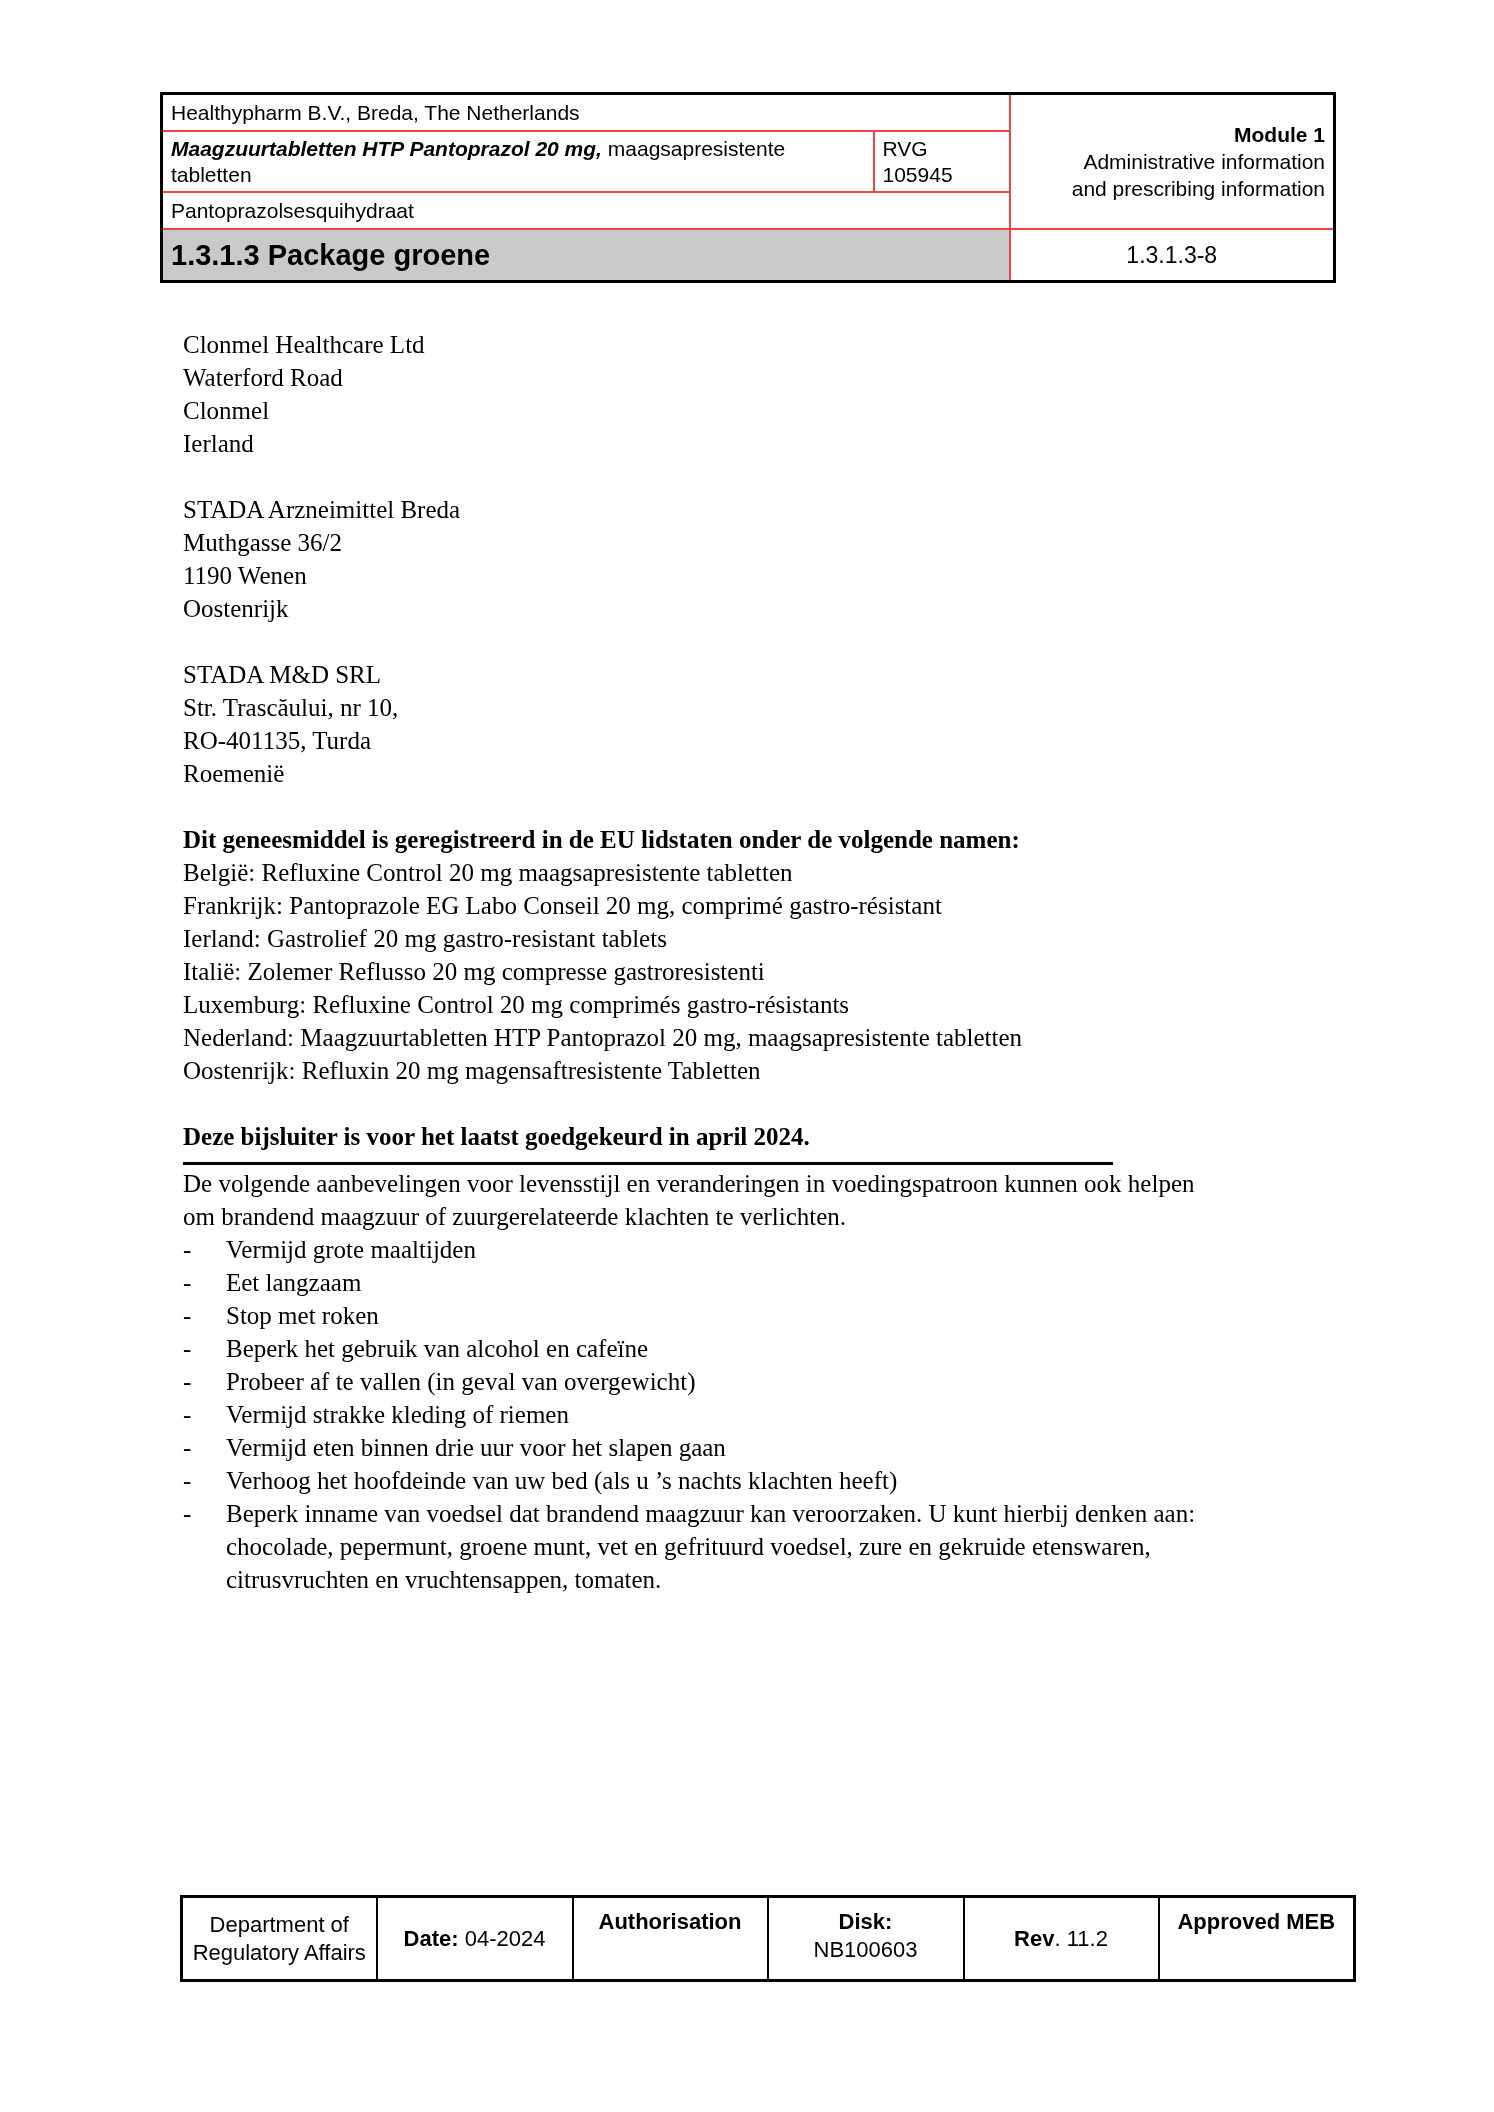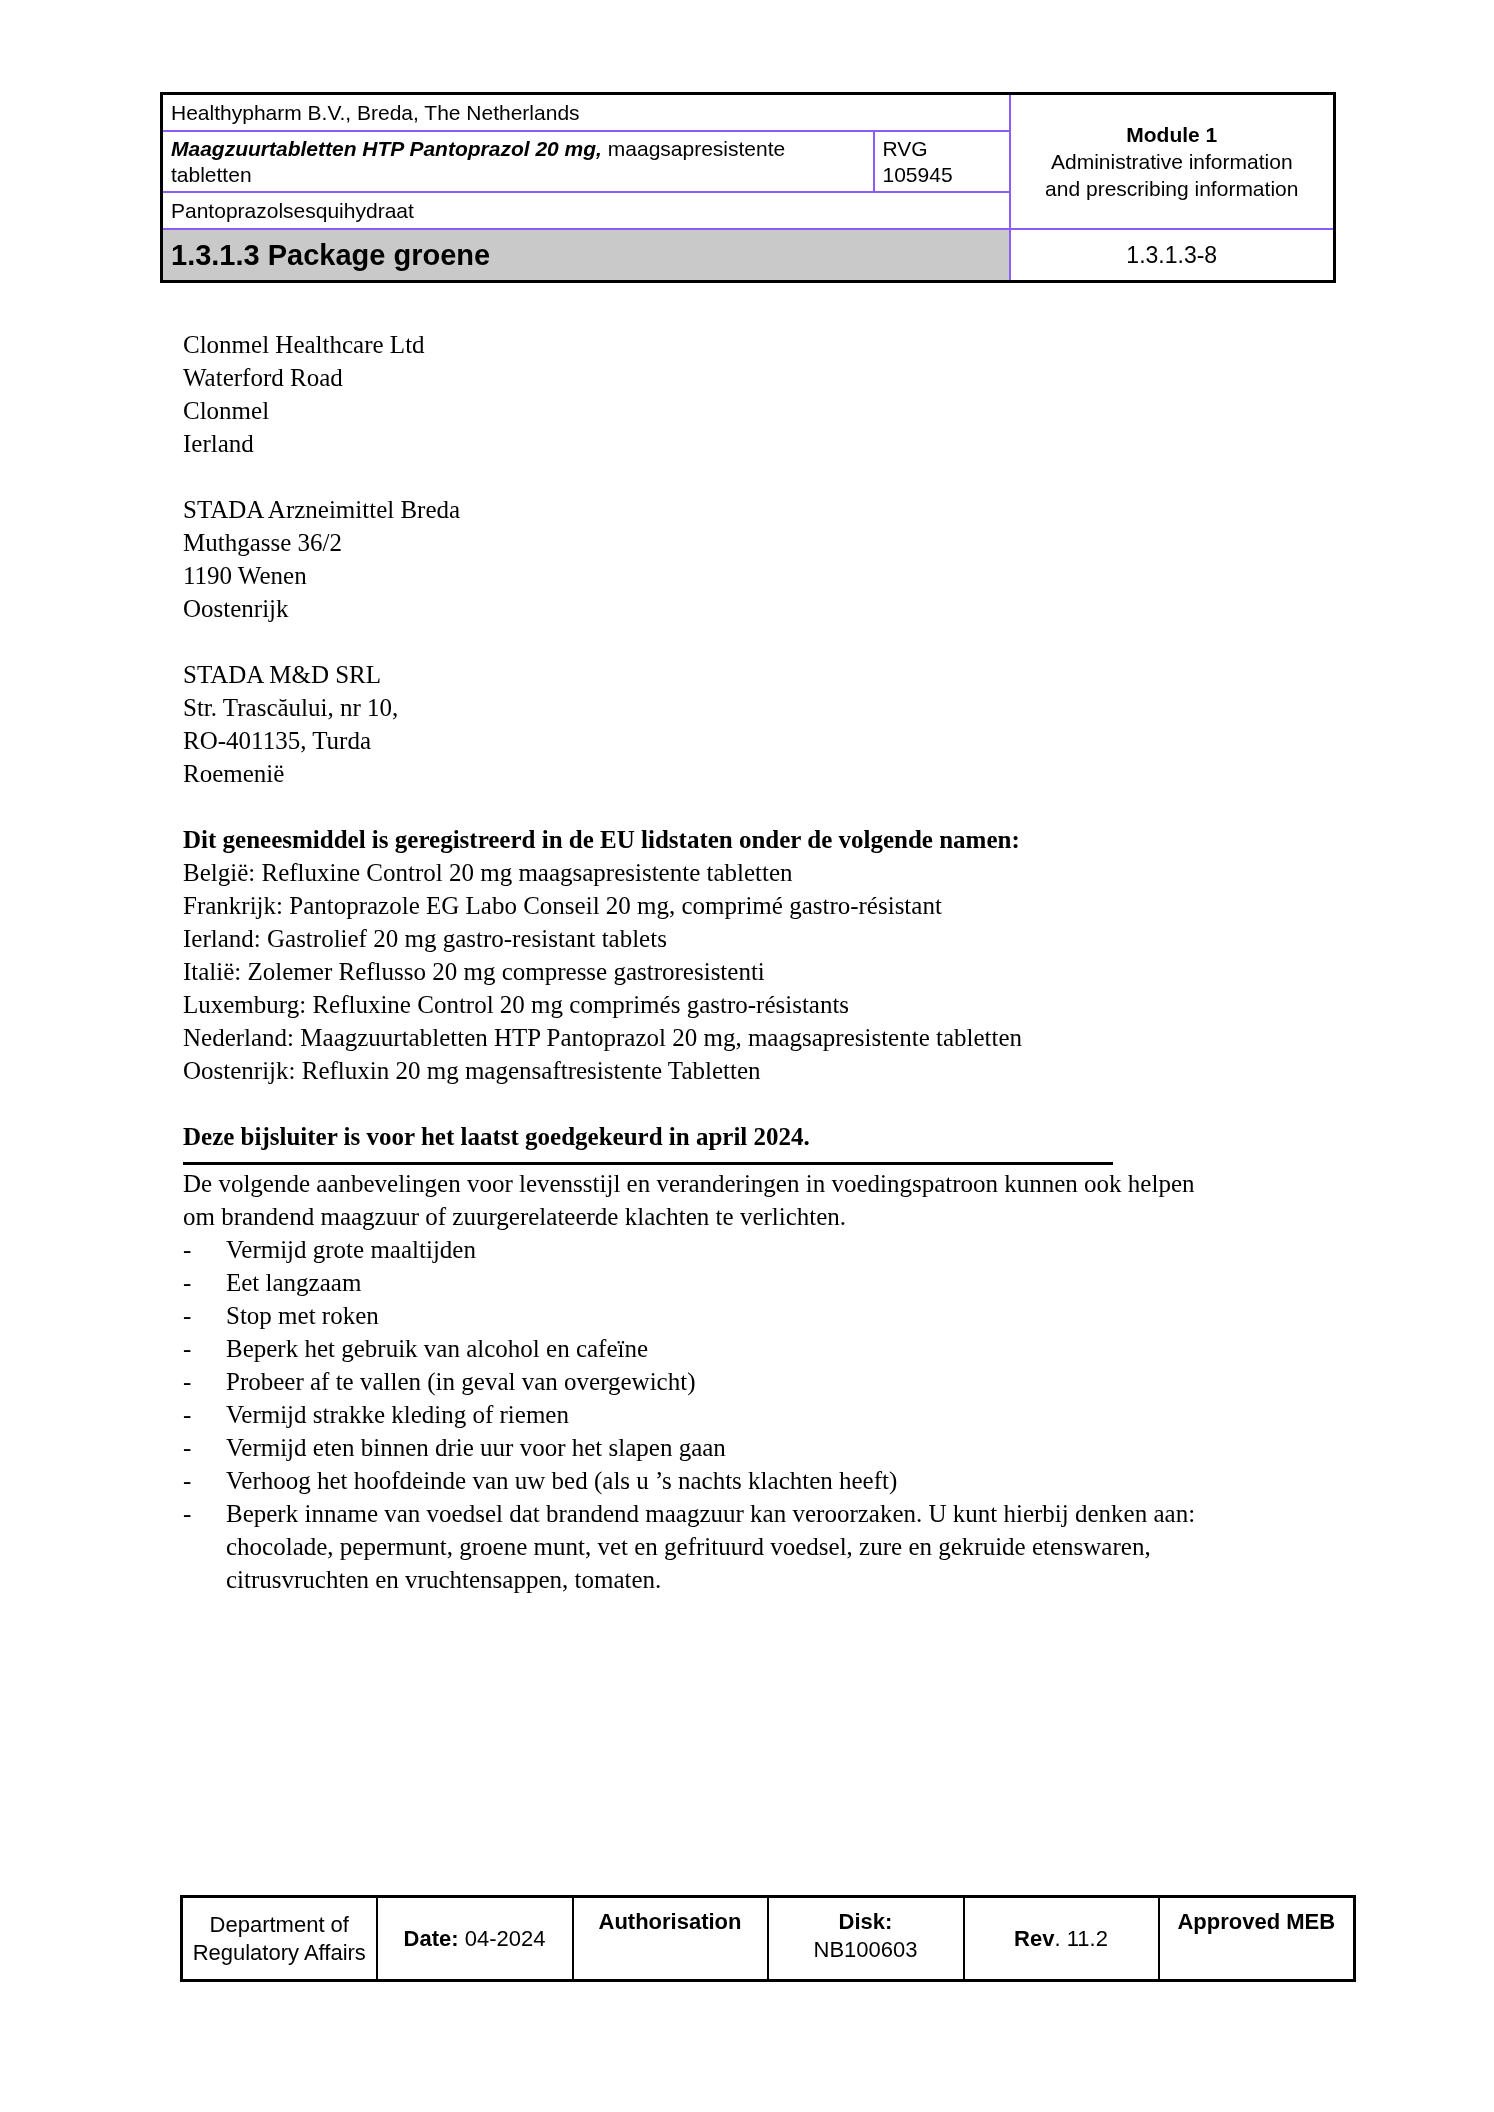--- a/index.html
+++ b/index.html
@@ -18,32 +18,32 @@
     left: 160px;
     top: 92px;
     width: 1173px;
     border-collapse: collapse;
     table-layout: fixed;
     font-family: "Liberation Sans", sans-serif;
     font-size: 21px;
     color: #000;
   }
   table.hdr td {
-    border: 2px solid #8b5cf6;
+    border: 2px solid #ef4444;
     padding: 1px 8px;
     vertical-align: middle;
     overflow: hidden;
   }
   table.hdr { border: 3px solid #000; }
   .hdr-company-cell { height: 33px; }
   .hdr-product-cell { height: 57px; line-height: 26px; }
   .hdr-product-bold { font-weight: bold; font-style: italic; }
   .hdr-rvg-cell { text-align: left; line-height: 26px; padding: 1px 2px; }
   .hdr-substance-cell { height: 33px; }
-  .hdr-module-cell { text-align: center; line-height: 27px; vertical-align: middle; margin-left: 32px; }
+  .hdr-module-cell { text-align: right; line-height: 27px; vertical-align: middle; margin-left: 32px; }
   .hdr-module-title { font-weight: bold; }
   .hdr-section-cell {
     height: 48px;
     font-weight: bold;
     font-size: 29px;
   }
   .hdr-code-cell { text-align: center; font-size: 23px; }
   .bg-gray { background: #c9c9c9; }
 
   

